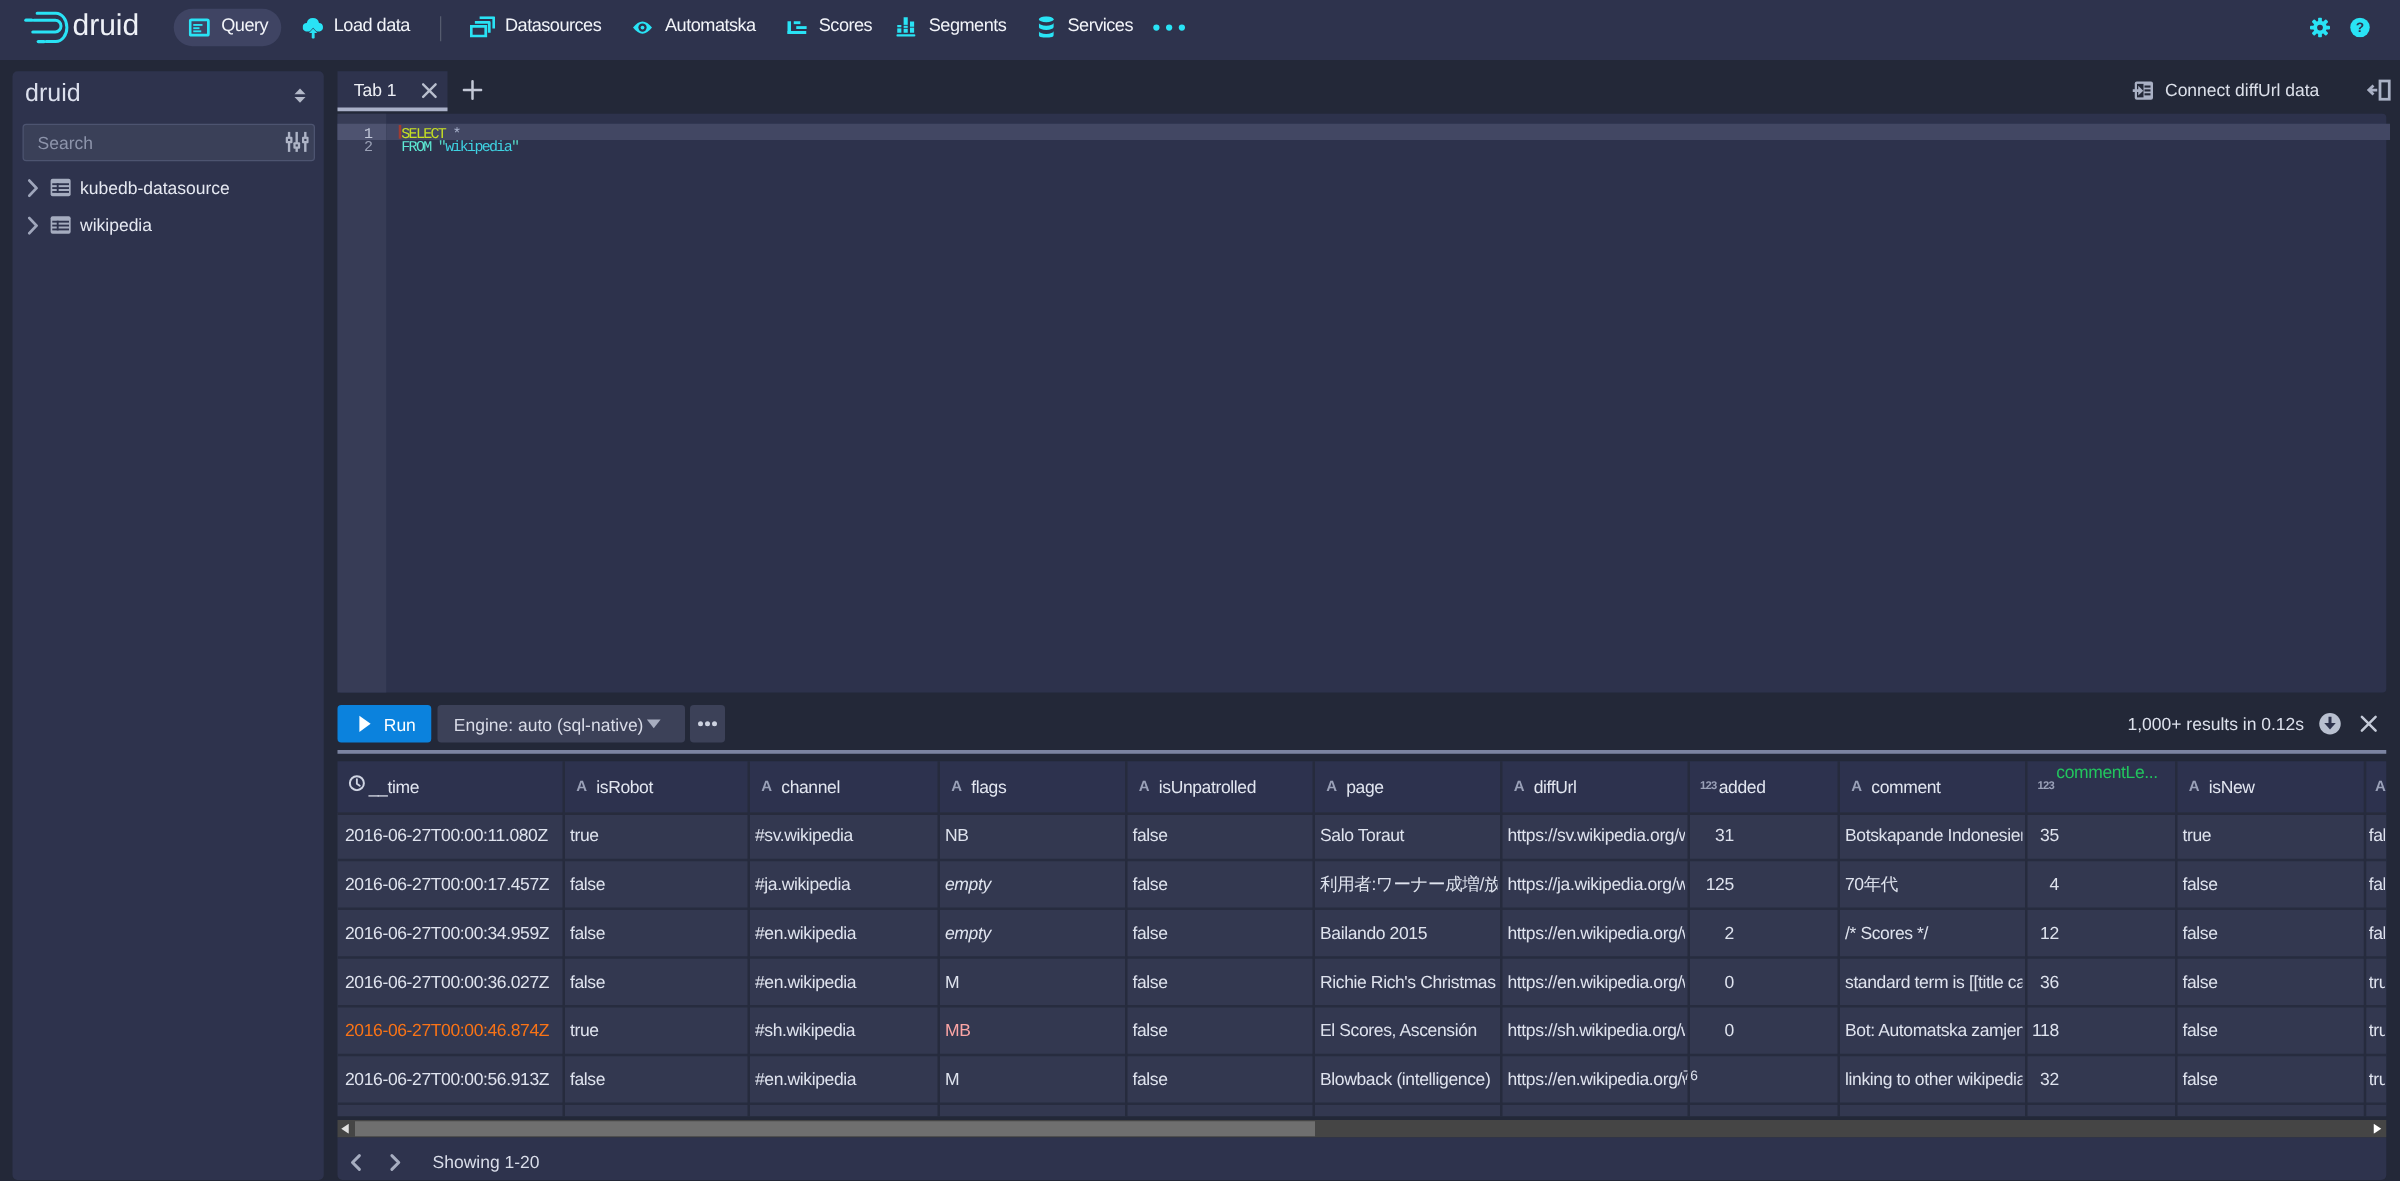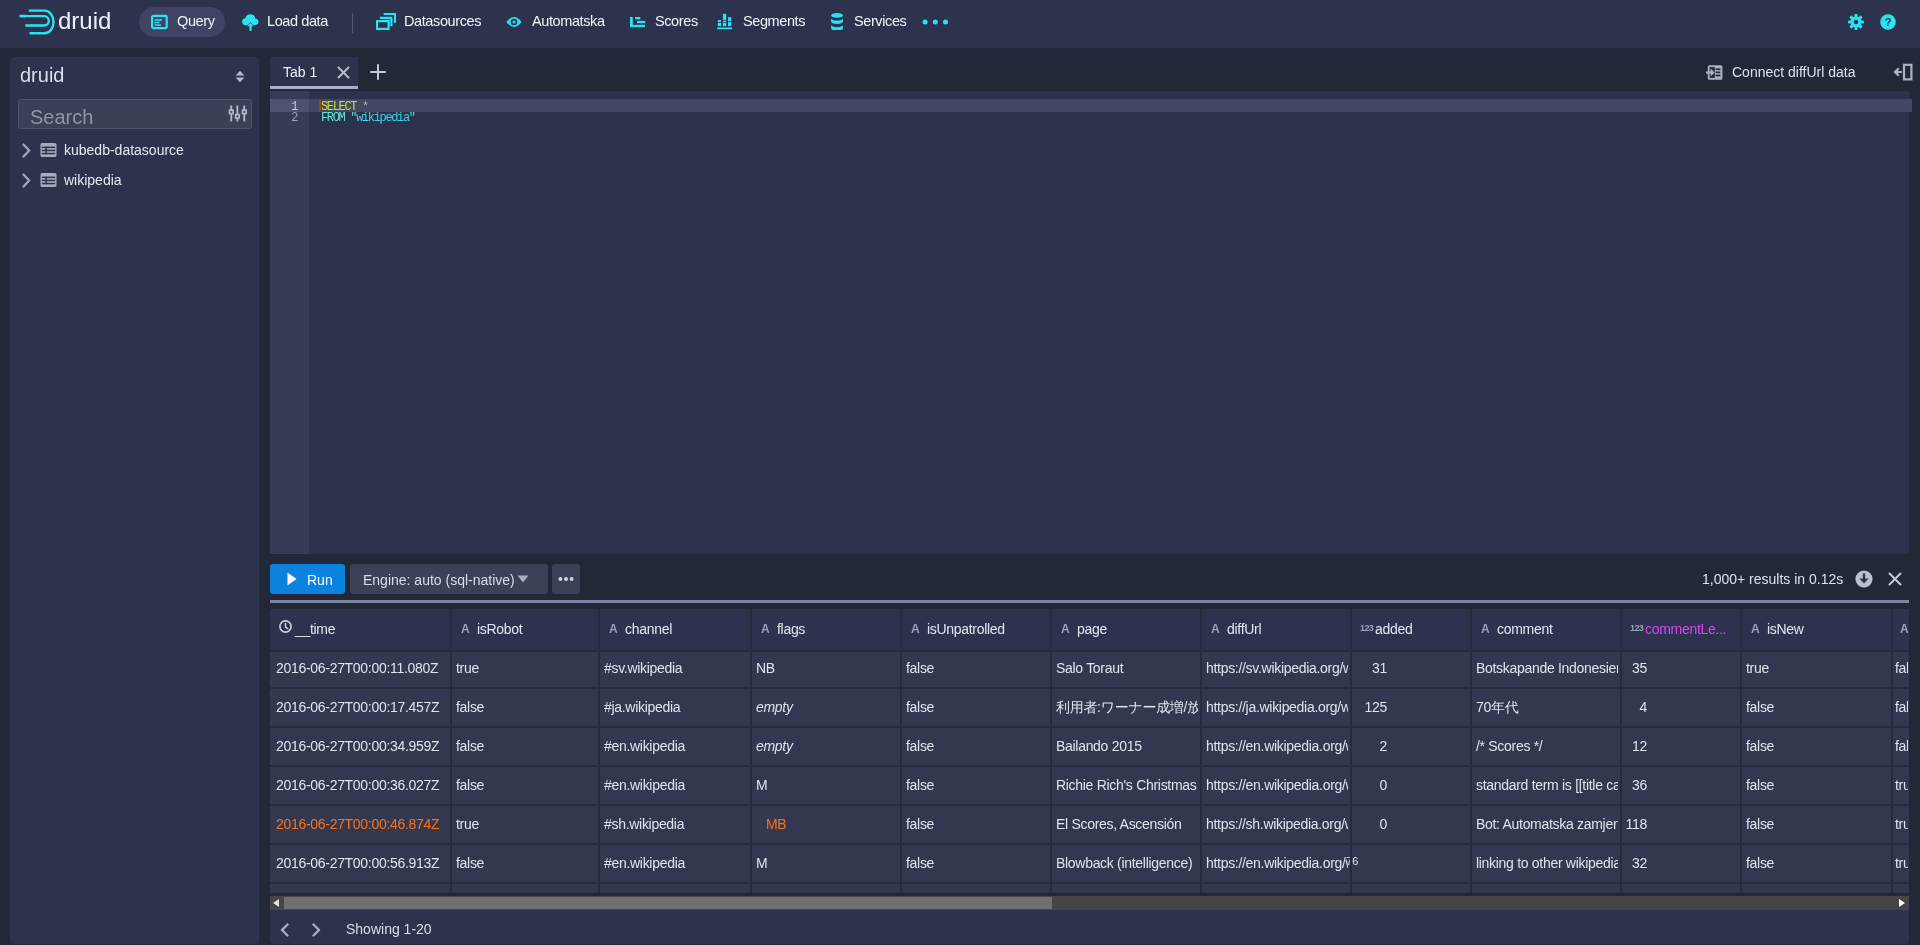--- a/index.html
+++ b/index.html
@@ -96,21 +96,21 @@
     <text x="8" y="11.8" font-family="Liberation Sans" font-size="11" font-weight="bold" fill="#2e334d" text-anchor="middle">?</text>
   </svg>
 
   <div class="abs" style="left:10px;top:57px;width:249px;height:887px;background:#2e334d;border-radius:4px;"></div>
   <div class="abs txt" style="left:20px;top:64px;font-size:20px;color:#dbdfec;">druid</div>
   <svg class="abs" style="left:235px;top:70px;" width="10" height="14" viewBox="0 0 10 14" fill="#b3b9c9">
     <path d="M0.6 5.4 L5 0.8 L9.4 5.4 Z"></path>
     <path d="M0.6 7.6 L9.4 7.6 L5 12.2 Z"></path>
   </svg>
   <div class="abs" style="left:18px;top:99px;width:234px;height:30px;background:#3a4058;border:1px solid #4d5470;border-radius:3px;"></div>
-  <div class="abs txt" style="left:30px;top:106px;font-size:20px;color:#8d94ab;">Search</div>
+  <div class="abs txt" style="left:30px;top:106px;font-size:14px;color:#8d94ab;">Search</div>
   <svg class="abs" style="left:228px;top:105px;" width="19" height="17" viewBox="0 0 19 17" fill="#aeb4c6">
     <rect x="2.3" y="0.5" width="1.9" height="16"></rect>
     <rect x="8.4" y="0.5" width="1.9" height="16"></rect>
     <rect x="15.3" y="0.5" width="1.9" height="16"></rect>
     <rect x="0.6" y="4.3" width="5.4" height="5.2" rx="0.8"></rect>
     <rect x="6.7" y="8.7" width="5.4" height="5.2" rx="0.8"></rect>
     <rect x="13.6" y="4.3" width="5.4" height="5.2" rx="0.8"></rect>
     <rect x="2.4" y="6.1" width="1.8" height="1.7" fill="#3a4058"></rect>
     <rect x="8.5" y="10.5" width="1.8" height="1.7" fill="#3a4058"></rect>
     <rect x="15.4" y="6.1" width="1.8" height="1.7" fill="#3a4058"></rect>
@@ -215,21 +215,21 @@
       <div class="abs txt" style="left:657px;top:12px;font-size:14px;color:#e2e6f0;">isUnpatrolled</div>
       <div class="abs txt" style="left:791px;top:13px;font-size:12px;font-weight:bold;color:#9aa1b8;">A</div>
       <div class="abs txt" style="left:807px;top:12px;font-size:14px;color:#e2e6f0;">page</div>
       <div class="abs txt" style="left:941px;top:13px;font-size:12px;font-weight:bold;color:#9aa1b8;">A</div>
       <div class="abs txt" style="left:957px;top:12px;font-size:14px;color:#e2e6f0;">diffUrl</div>
       <div class="abs txt" style="left:1090px;top:14px;font-size:9px;font-weight:bold;color:#9aa1b8;letter-spacing:-0.6px;">123</div>
       <div class="abs txt" style="left:1105px;top:12px;font-size:14px;color:#e2e6f0;">added</div>
       <div class="abs txt" style="left:1211px;top:13px;font-size:12px;font-weight:bold;color:#9aa1b8;">A</div>
       <div class="abs txt" style="left:1227px;top:12px;font-size:14px;color:#e2e6f0;">comment</div>
       <div class="abs txt" style="left:1360px;top:14px;font-size:9px;font-weight:bold;color:#9aa1b8;letter-spacing:-0.6px;">123</div>
-      <div class="abs txt" style="left:1375px;top:12px;font-size:14px;color:#d946ef;">commentLe...</div>
+      <div class="abs txt" style="left:1375px;top:0;font-size:14px;color:#22c55e;">commentLe...</div>
       <div class="abs txt" style="left:1481px;top:13px;font-size:12px;font-weight:bold;color:#9aa1b8;">A</div>
       <div class="abs txt" style="left:1497px;top:12px;font-size:14px;color:#e2e6f0;">isNew</div>
       <div class="abs txt" style="left:1630px;top:13px;font-size:12px;font-weight:bold;color:#9aa1b8;">A</div>
     </div>
   <div class="abs" id="tbody" style="left:270px;top:650px;width:1639px;height:243px;background:#333850;overflow:hidden;letter-spacing:-0.3px;">
       <div class="abs" style="left:6px;top:10px;width:172px;font-size:14px;color:#dfe3ee;white-space:nowrap;overflow:hidden;">2016-06-27T00:00:11.080Z</div>
       <div class="abs" style="left:186px;top:10px;width:140px;font-size:14px;color:#dfe3ee;white-space:nowrap;overflow:hidden;">true</div>
       <div class="abs" style="left:334px;top:10px;width:144px;font-size:14px;color:#dfe3ee;white-space:nowrap;overflow:hidden;">#sv.wikipedia</div>
       <div class="abs" style="left:486px;top:10px;width:142px;font-size:14px;color:#dfe3ee;white-space:nowrap;overflow:hidden;">NB</div>
       <div class="abs" style="left:636px;top:10px;width:142px;font-size:14px;color:#dfe3ee;white-space:nowrap;overflow:hidden;">false</div>
@@ -272,21 +272,21 @@
       <div class="abs" style="left:786px;top:127px;width:142px;font-size:14px;color:#dfe3ee;white-space:nowrap;overflow:hidden;">Richie Rich's Christmas Wish</div>
       <div class="abs" style="left:936px;top:127px;width:142px;font-size:14px;color:#dfe3ee;white-space:nowrap;overflow:hidden;">https://en.wikipedia.org/w</div>
       <div class="abs txt" style="right:522px;top:127px;font-size:14px;color:#dfe3ee;">0</div>
       <div class="abs" style="left:1206px;top:127px;width:142px;font-size:14px;color:#dfe3ee;white-space:nowrap;overflow:hidden;">standard term is [[title case]]</div>
       <div class="abs txt" style="right:262px;top:127px;font-size:14px;color:#dfe3ee;">36</div>
       <div class="abs" style="left:1476px;top:127px;width:143px;font-size:14px;color:#dfe3ee;white-space:nowrap;overflow:hidden;">false</div>
       <div class="abs" style="left:1625px;top:127px;width:13px;font-size:14px;color:#dfe3ee;white-space:nowrap;overflow:hidden;">true</div>
       <div class="abs" style="left:6px;top:166px;width:172px;font-size:14px;color:#f97316;white-space:nowrap;overflow:hidden;">2016-06-27T00:00:46.874Z</div>
       <div class="abs" style="left:186px;top:166px;width:140px;font-size:14px;color:#dfe3ee;white-space:nowrap;overflow:hidden;">true</div>
       <div class="abs" style="left:334px;top:166px;width:144px;font-size:14px;color:#dfe3ee;white-space:nowrap;overflow:hidden;">#sh.wikipedia</div>
-      <div class="abs" style="left:496px;top:166px;width:142px;font-size:14px;color:#f97316;white-space:nowrap;overflow:hidden;">MB</div>
+      <div class="abs" style="left:486px;top:166px;width:142px;font-size:14px;color:#fca5a5;white-space:nowrap;overflow:hidden;">MB</div>
       <div class="abs" style="left:636px;top:166px;width:142px;font-size:14px;color:#dfe3ee;white-space:nowrap;overflow:hidden;">false</div>
       <div class="abs" style="left:786px;top:166px;width:142px;font-size:14px;color:#dfe3ee;white-space:nowrap;overflow:hidden;">El Scores, Ascensión</div>
       <div class="abs" style="left:936px;top:166px;width:142px;font-size:14px;color:#dfe3ee;white-space:nowrap;overflow:hidden;">https://sh.wikipedia.org/w</div>
       <div class="abs txt" style="right:522px;top:166px;font-size:14px;color:#dfe3ee;">0</div>
       <div class="abs" style="left:1206px;top:166px;width:142px;font-size:14px;color:#dfe3ee;white-space:nowrap;overflow:hidden;">Bot: Automatska zamjena teksta</div>
       <div class="abs txt" style="right:262px;top:166px;font-size:14px;color:#dfe3ee;">118</div>
       <div class="abs" style="left:1476px;top:166px;width:143px;font-size:14px;color:#dfe3ee;white-space:nowrap;overflow:hidden;">false</div>
       <div class="abs" style="left:1625px;top:166px;width:13px;font-size:14px;color:#dfe3ee;white-space:nowrap;overflow:hidden;">true</div>
       <div class="abs" style="left:6px;top:205px;width:172px;font-size:14px;color:#dfe3ee;white-space:nowrap;overflow:hidden;">2016-06-27T00:00:56.913Z</div>
       <div class="abs" style="left:186px;top:205px;width:140px;font-size:14px;color:#dfe3ee;white-space:nowrap;overflow:hidden;">false</div>

